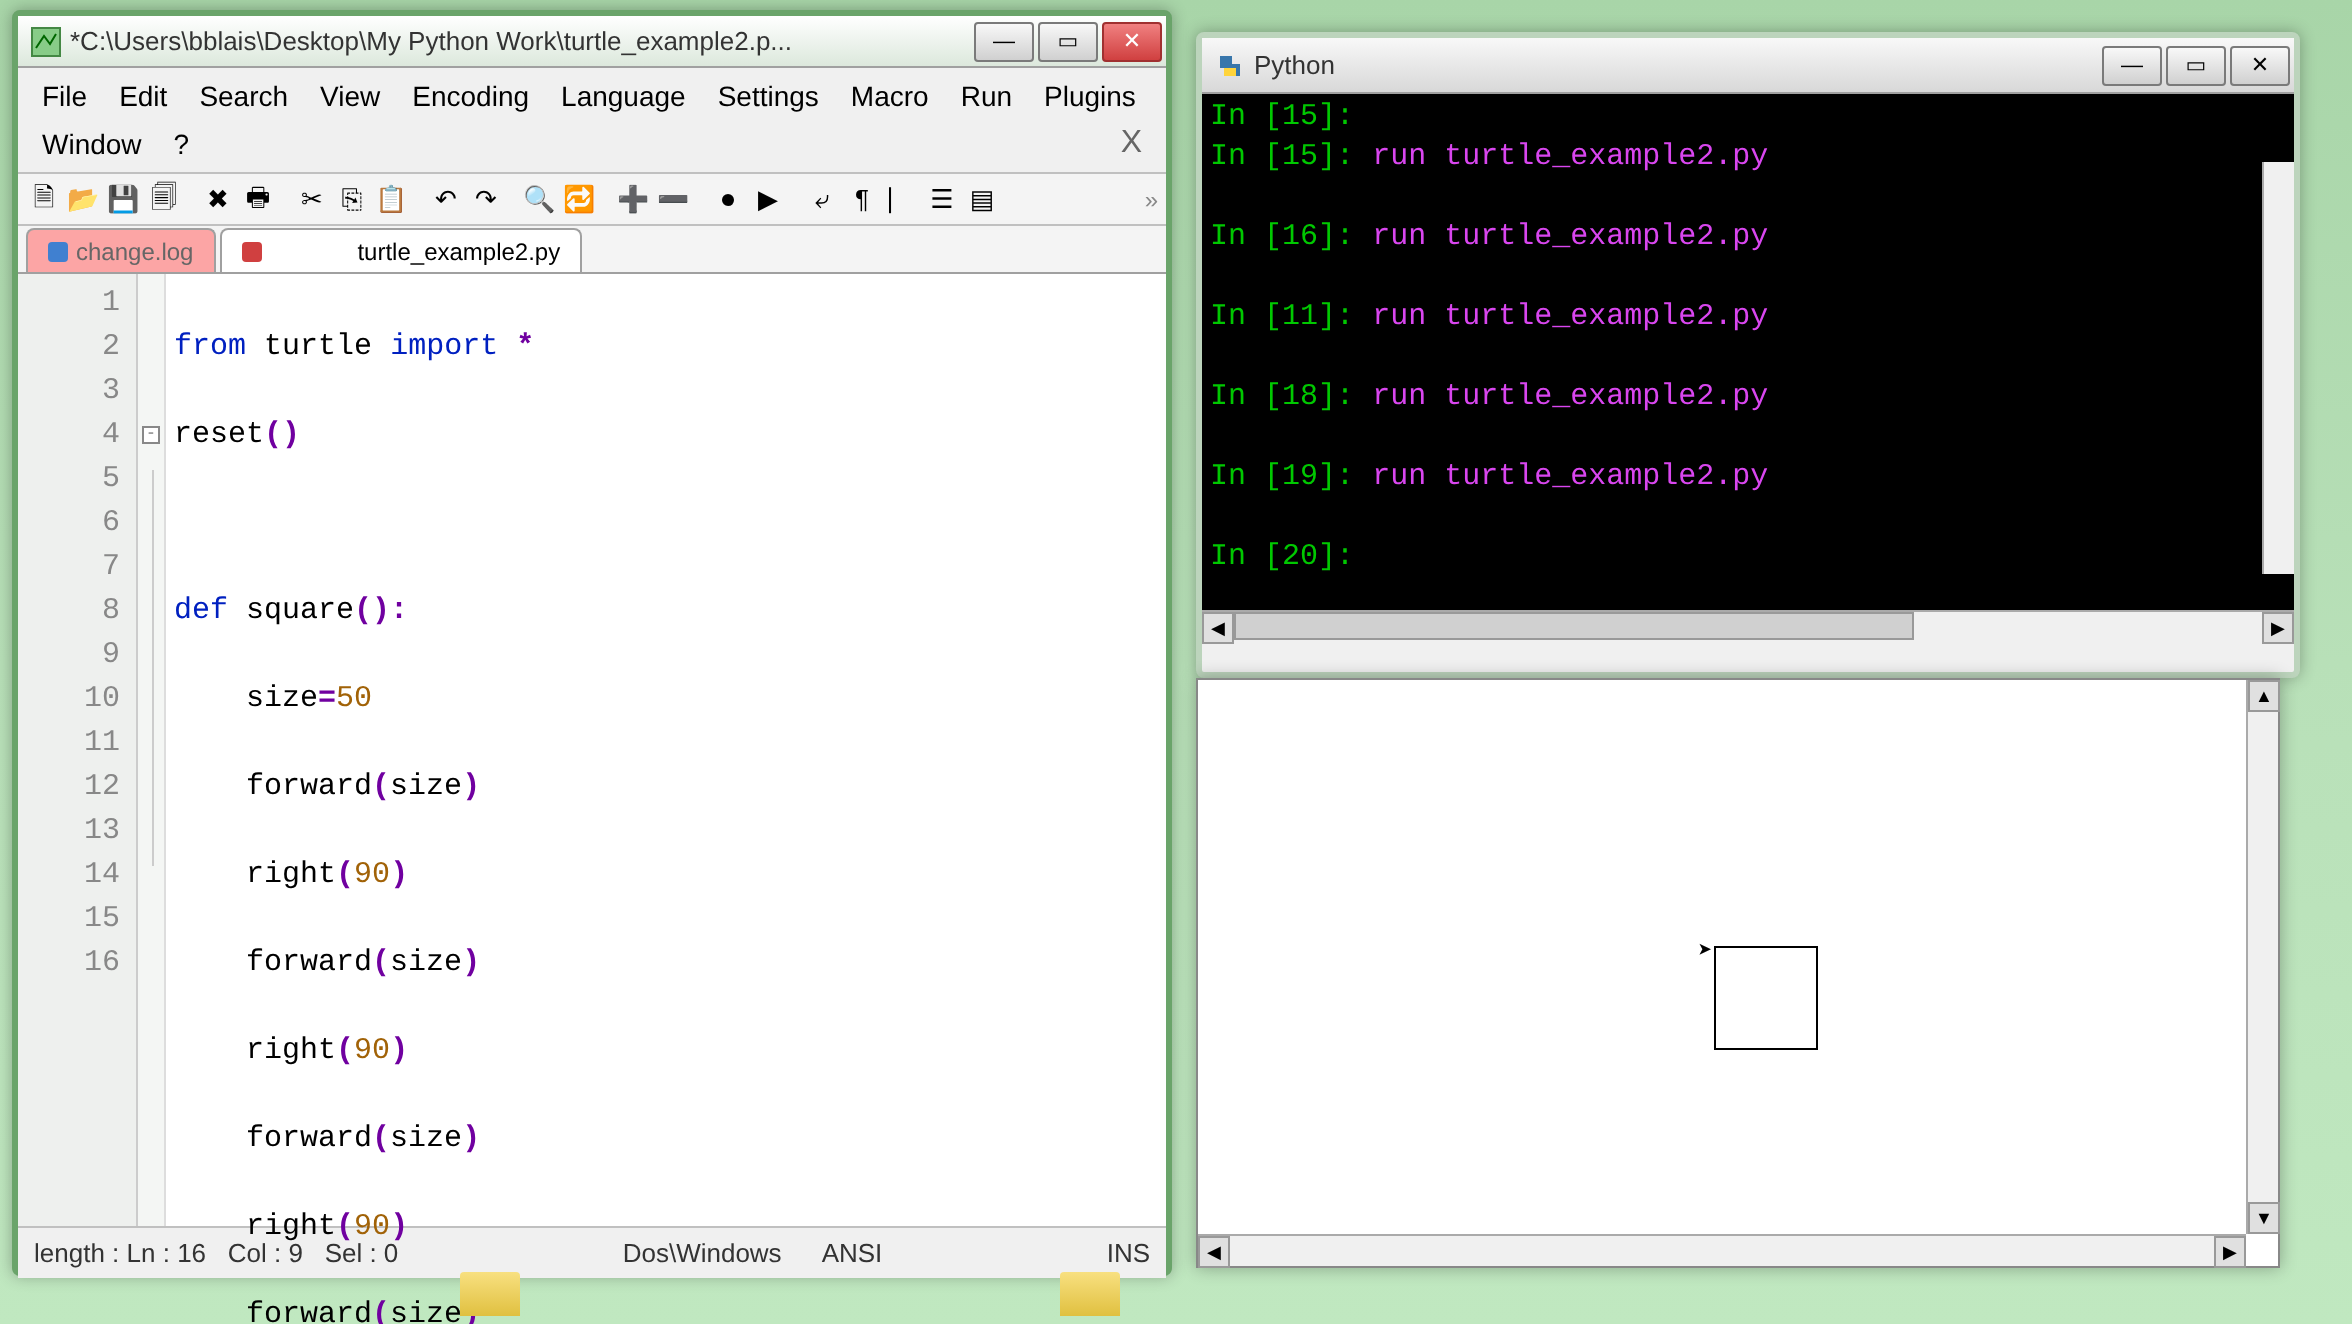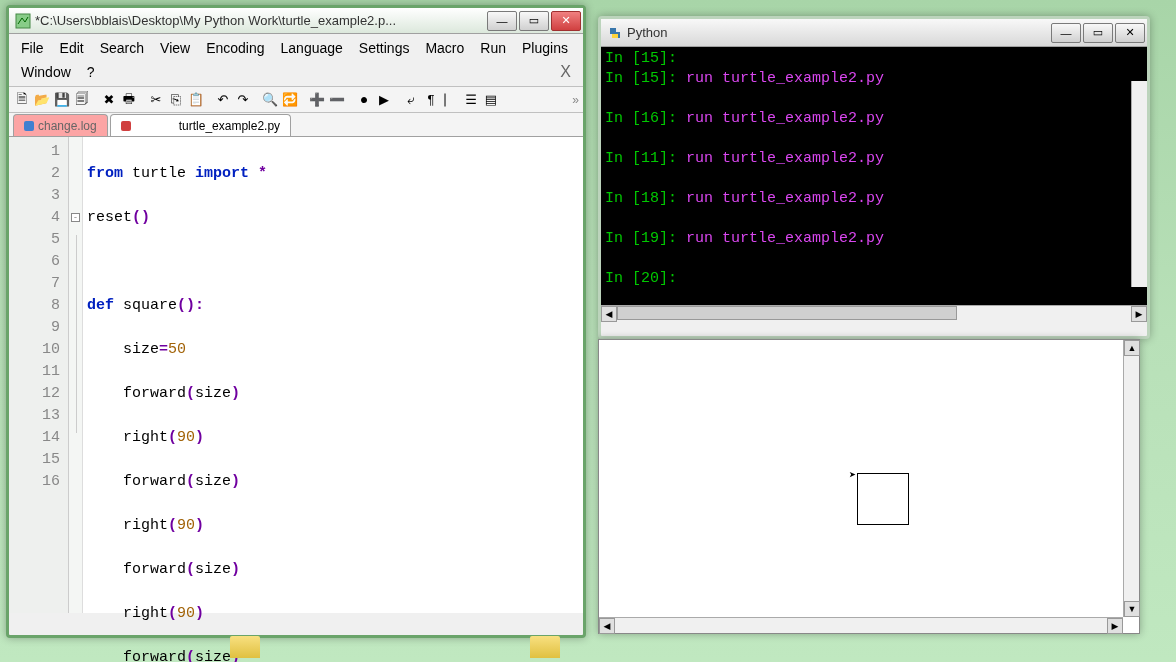--- a/index.html
+++ b/index.html
@@ -88,21 +88,21 @@
 .foldbar .line::before { content:""; position:absolute; left:50%; top:0; bottom:0; width:1px; background:#ccc; }
 .code {
   flex: 1;
   font-family: Consolas, "Courier New", monospace;
   font-size: 15px;
   padding: 4px 4px;
   white-space: pre;
   line-height: 22px;
 }
 .code .row { height: 22px; position: relative; }
-.kw { color: #0020c0; font-weight: bold; }
+.kw { color: #0020c0; font-weight: normal; }
 .num { color: #a16207; }
 .op { color: #7000a0; font-weight: bold; }
 .statusbar {
   height: 26px;
   background: #f0f0f0;
   border-top: 1px solid #c0c0c0;
   display: flex; align-items: center;
   padding: 0 8px; font-size: 13px; color: #333;
   gap: 20px;
 }
@@ -275,20 +275,26 @@
 <div class="row">    <span>forward</span><span class="op">(</span><span>size</span><span class="op">)</span></div>
 <div class="row">    <span>right</span><span class="op">(</span><span class="num">90</span><span class="op">)</span></div>
 <div class="row">    <span>forward</span><span class="op">(</span><span>size</span><span class="op">)</span></div>
 
 
 
 
     </div>
   </div>
 
+  <div class="statusbar">
+    <span class="seg"><span>length :</span> <span>Ln : 16</span>&nbsp;&nbsp;&nbsp;<span>Col : 9</span>&nbsp;&nbsp;&nbsp;<span>Sel : 0</span></span>
+    <span class="seg">Dos\Windows</span>
+    <span class="seg">ANSI</span>
+    <span class="seg ins">INS</span>
+  </div>
 </div>
 
 <div class="window" id="console-window">
   <div class="titlebar">
     <span class="titlebar-icon">
       <svg width="16" height="16">
           <path d="M3 3 h6 v4 h4 v6 h-6 v-4 h-4 z" fill="#3876ab"></path>
           <path d="M5 9 h6 v4 h-6 z" fill="#ffd43b"></path>
         </svg>
     </span>

